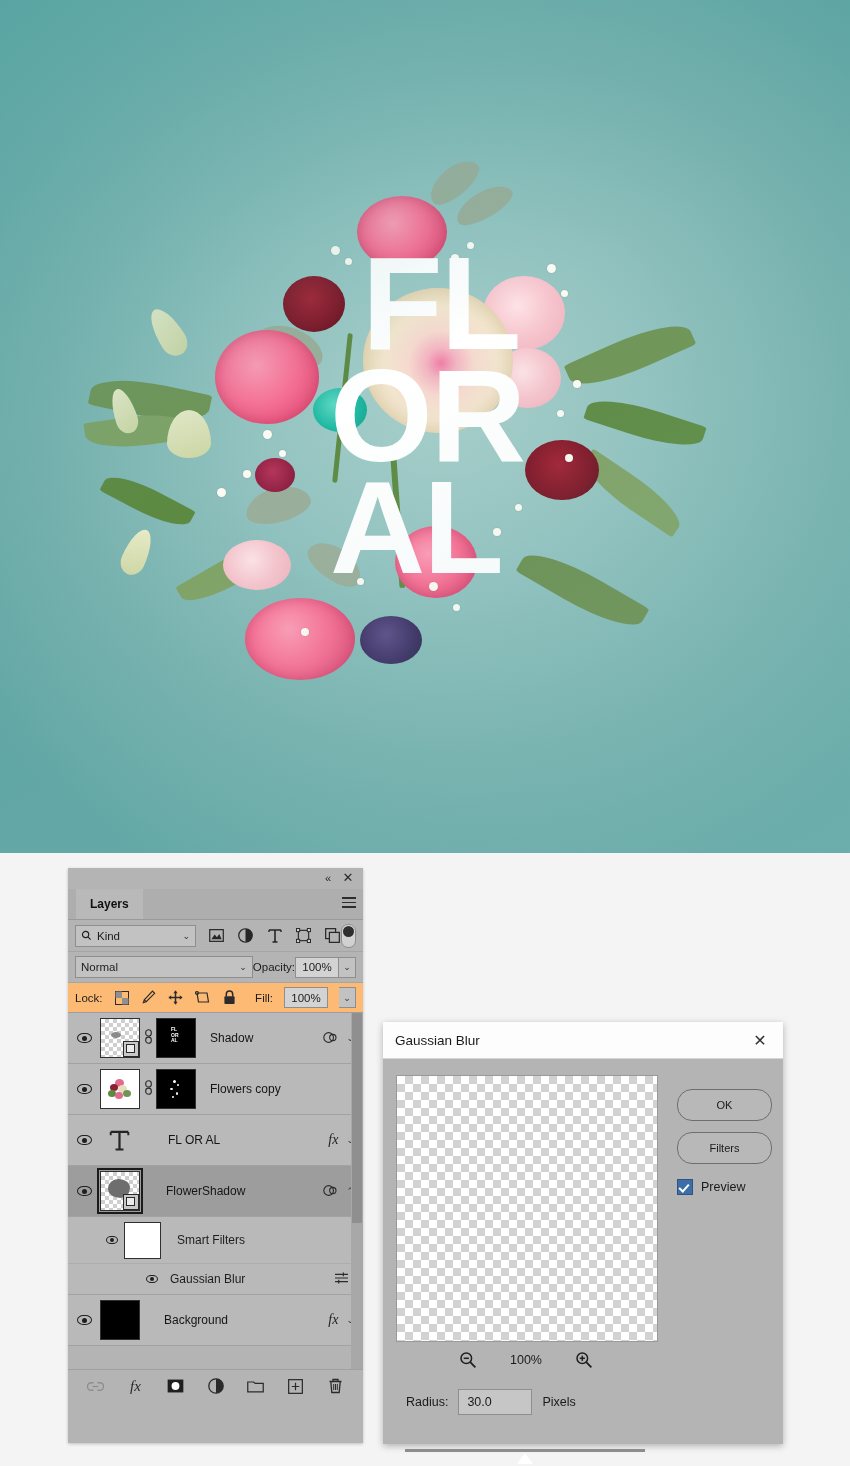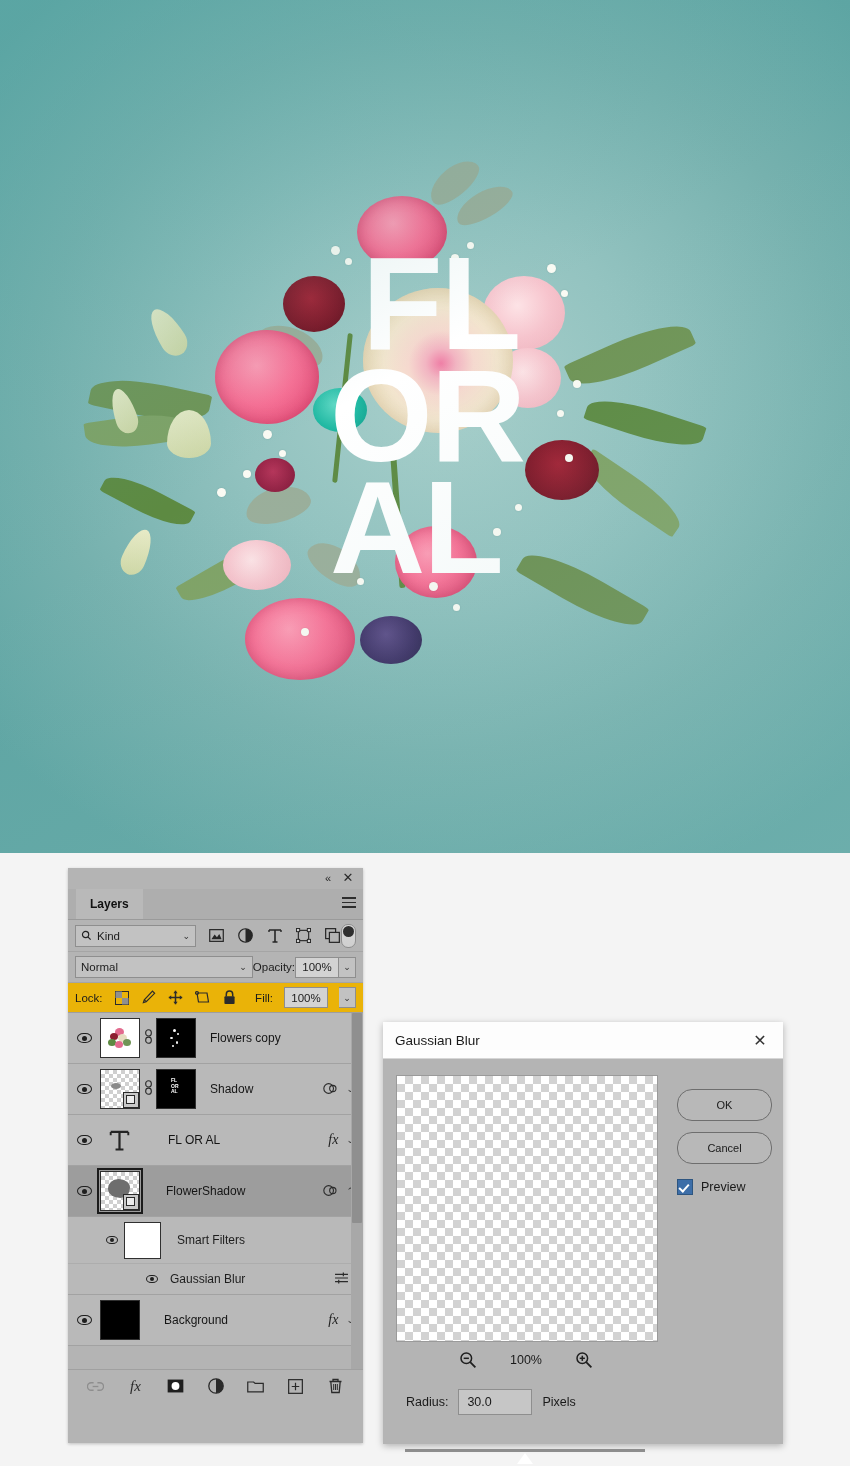--- a/index.html
+++ b/index.html
@@ -120,21 +120,21 @@
   .caret{font-size:9px;color:#333;}
   .lbl{font-size:11.5px;color:#1c1c1c;}
   .num-box{
     width:42px;height:19px;background:#d3d3d3;border:1px solid #8e8e8e;
     display:flex;align-items:center;justify-content:center;font-size:11.5px;cursor:text;
   }
   .num-caret{width:16px;height:19px;background:#c2c2c2;border:1px solid #8e8e8e;border-left:none;
     display:flex;align-items:center;justify-content:center;cursor:pointer;}
 
   .lock-row{
-    height:29px;background:#eab308;display:flex;align-items:center;padding:0 7px;gap:11px;
+    height:29px;background:#fdba74;display:flex;align-items:center;padding:0 7px;gap:11px;
     border-bottom:1px solid #9e9e9e;
   }
   .lock-ico{width:16px;height:16px;display:flex;align-items:center;justify-content:center;cursor:pointer;color:#2b2b2b;}
 
   
   .layer-list{position:relative;background:#b4b4b4;height:356px;overflow:hidden;}
   .layer-row{
     position:relative;height:50px;display:flex;align-items:center;
     border-bottom:1px solid #a2a2a2;background:#b9b9b9;
   }
@@ -424,20 +424,49 @@
         <span class="caret">⌄</span>
       </div>
   </div>
 
   <div class="layer-list">
 
     <div class="layer-row">
       <div class="eye">
           <div class="eye-g"></div>
         </div>
+      <div class="thumb checker">
+        <div style="position:absolute;left:10px;top:13px;width:10px;height:6px;background:#8a8a8a;border-radius:50%;"></div>
+        <div class="smartobj-badge"></div>
+      </div>
+      <div class="link-ico">
+        <svg width="11" height="15" viewBox="0 0 11 16">
+            <rect x="2.5" y="0.8" width="6" height="6.6" rx="3" fill="none" stroke="#2b2b2b" stroke-width="1.2"></rect>
+            <rect x="2.5" y="8.6" width="6" height="6.6" rx="3" fill="none" stroke="#2b2b2b" stroke-width="1.2"></rect>
+          </svg>
+      </div>
+      <div class="mask-thumb">
+        <div style="position:absolute;left:14px;top:8px;color:#fff;font-size:5px;line-height:5.5px;font-family:'Liberation Sans',sans-serif;font-weight:bold;">FL<br>OR<br>AL</div>
+      </div>
+      <div class="layer-name">Shadow</div>
+      <div class="row-right">
+        <div>
+          <svg width="15" height="13" viewBox="0 0 16 14">
+              <circle cx="6" cy="7" r="5.2" fill="none" stroke="#2b2b2b" stroke-width="1.2"></circle>
+              <circle cx="10.5" cy="7" r="3.4" fill="none" stroke="#2b2b2b" stroke-width="1.2"></circle>
+            </svg>
+        </div>
+        <span class="caret">⌄</span>
+      </div>
+    </div>
+
+    <div class="layer-row">
+      <div class="eye">
+          <div class="eye-g"></div>
+        </div>
       <div class="thumb">
         <div class="mini-bouquet">
           <div class="mb" style="left:8px;top:2px;width:9px;height:8px;background:#e26a8e;"></div>
           <div class="mb" style="left:3px;top:7px;width:8px;height:7px;background:#8c1f30;"></div>
           <div class="mb" style="left:11px;top:8px;width:9px;height:8px;background:#e6dcc0;"></div>
           <div class="mb" style="left:1px;top:13px;width:8px;height:7px;background:#5d8a42;"></div>
           <div class="mb" style="left:16px;top:13px;width:8px;height:7px;background:#6f9455;"></div>
           <div class="mb" style="left:8px;top:15px;width:8px;height:7px;background:#e26a8e;"></div>
         </div>
       </div>
@@ -454,49 +483,20 @@
         <div style="position:absolute;left:19px;top:22px;width:2px;height:3px;background:#fff;border-radius:50%;"></div>
         <div style="position:absolute;left:15px;top:26px;width:2px;height:2px;background:#fff;border-radius:50%;"></div>
       </div>
       <div class="layer-name">Flowers copy</div>
     </div>
 
     <div class="layer-row">
       <div class="eye">
           <div class="eye-g"></div>
         </div>
-      <div class="thumb checker">
-        <div style="position:absolute;left:10px;top:13px;width:10px;height:6px;background:#8a8a8a;border-radius:50%;"></div>
-        <div class="smartobj-badge"></div>
-      </div>
-      <div class="link-ico">
-        <svg width="11" height="15" viewBox="0 0 11 16">
-            <rect x="2.5" y="0.8" width="6" height="6.6" rx="3" fill="none" stroke="#2b2b2b" stroke-width="1.2"></rect>
-            <rect x="2.5" y="8.6" width="6" height="6.6" rx="3" fill="none" stroke="#2b2b2b" stroke-width="1.2"></rect>
-          </svg>
-      </div>
-      <div class="mask-thumb">
-        <div style="position:absolute;left:14px;top:8px;color:#fff;font-size:5px;line-height:5.5px;font-family:'Liberation Sans',sans-serif;font-weight:bold;">FL<br>OR<br>AL</div>
-      </div>
-      <div class="layer-name">Shadow</div>
-      <div class="row-right">
-        <div>
-          <svg width="15" height="13" viewBox="0 0 16 14">
-              <circle cx="6" cy="7" r="5.2" fill="none" stroke="#2b2b2b" stroke-width="1.2"></circle>
-              <circle cx="10.5" cy="7" r="3.4" fill="none" stroke="#2b2b2b" stroke-width="1.2"></circle>
-            </svg>
-        </div>
-        <span class="caret">⌄</span>
-      </div>
-    </div>
-
-    <div class="layer-row">
-      <div class="eye">
-          <div class="eye-g"></div>
-        </div>
       <div style="width:38px;display:flex;align-items:center;justify-content:center;">
         <svg width="21" height="22" viewBox="0 0 14 15">
             <path d="M1 2 H13 M7 2 V14" stroke="#242424" stroke-width="1.5" fill="none"></path>
             <path d="M1 2 V4.3 M13 2 V4.3 M4.3 14 H9.7" stroke="#242424" stroke-width="1.3" fill="none"></path>
           </svg>
       </div>
       <div class="layer-name" style="padding-left:30px;">FL OR AL</div>
       <div class="row-right">
         <span class="fx-ico">fx</span>
         <span class="caret">⌄</span>
@@ -641,20 +641,20 @@
       <div class="radius-input">30.0</div>
       <span>Pixels</span>
     </div>
 
     <div class="gb-slider">
       <div class="track"></div>
       <div class="knob"></div>
     </div>
 
     <div class="gb-ok">OK</div>
-    <div class="gb-cancel">Cancel</div>
+    <div class="gb-cancel">Filters</div>
 
     <div class="gb-previewchk">
       <span class="chk"></span>
       <span>Preview</span>
     </div>
   </div>
 </div>
 
 </body></html>

